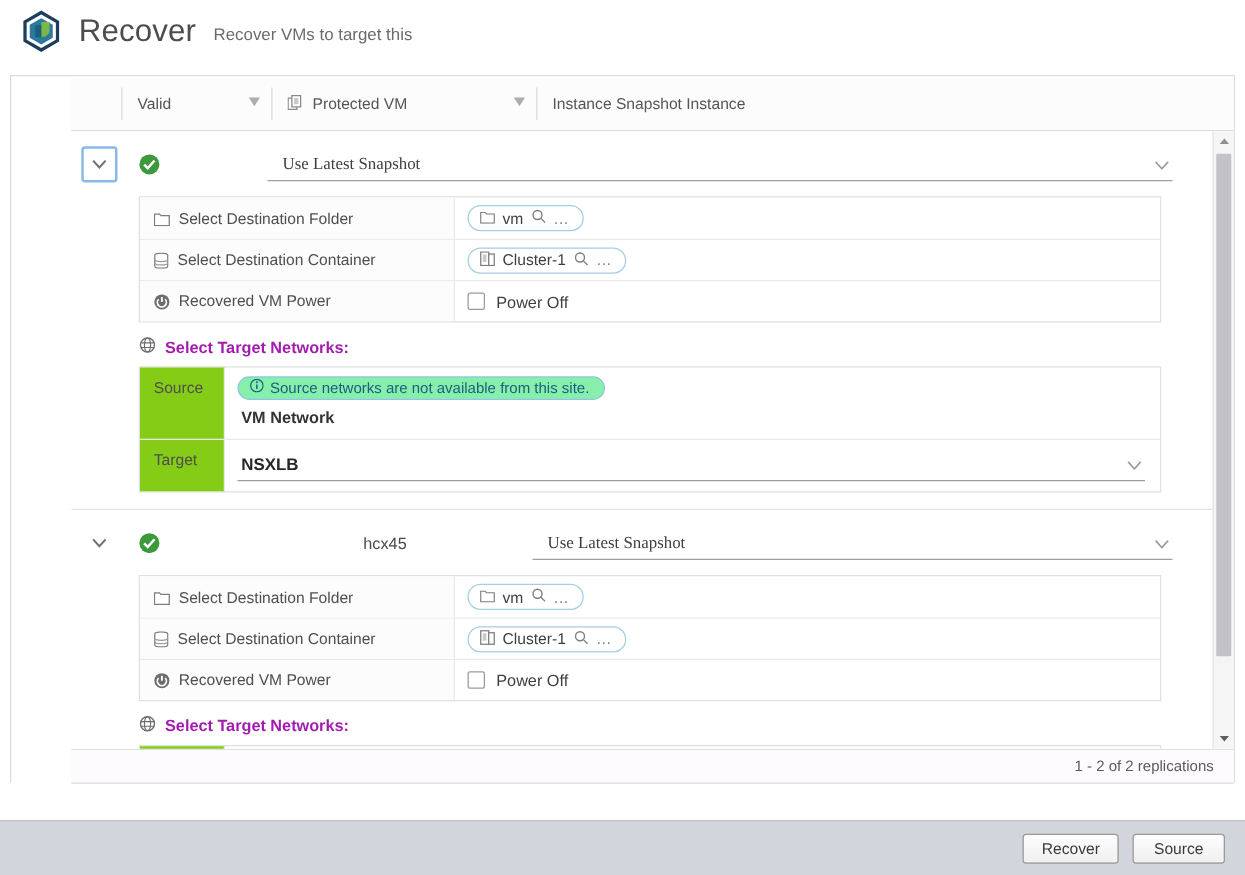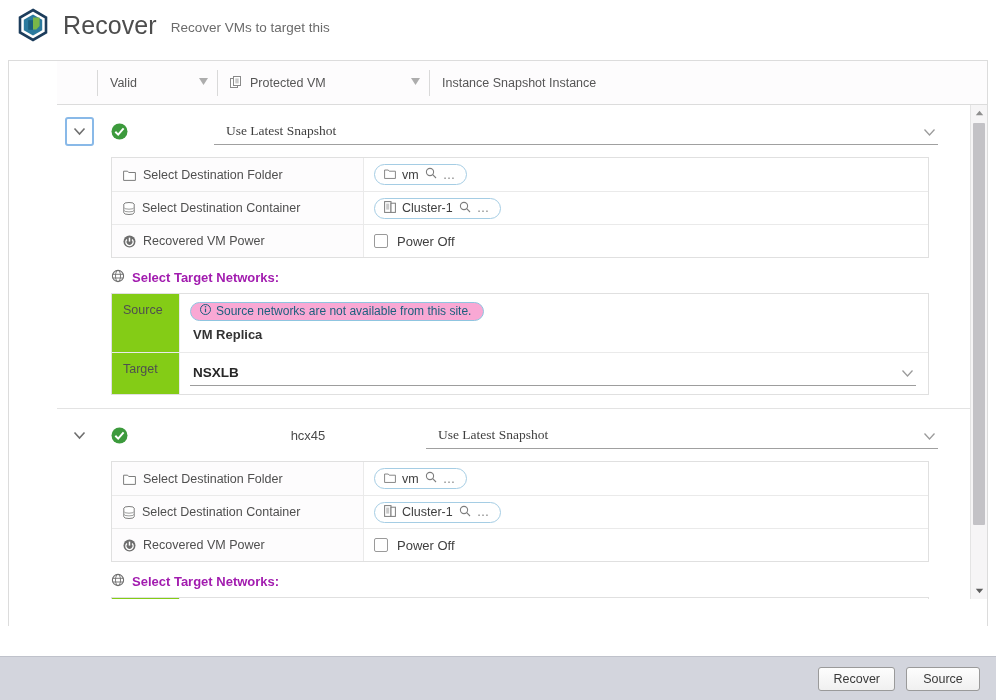--- a/index.html
+++ b/index.html
@@ -207,21 +207,21 @@
   .net-val { flex: 1 1 auto; padding: 7px 10px 8px 10px; }
   .info-chip {
     display: inline-flex;
     align-items: center;
     gap: 5px;
     border: 1px solid #8fc5e0;
     border-radius: 11px;
     padding: 1px 12px 2px 9px;
     font-size: 12px;
     color: #1b5f7d;
-    background: #f9a8d4;
+    background: #86efac;
     white-space: nowrap;
   }
   .src-name {
     font-size: 13px;
     font-weight: bold;
     color: #333333;
     padding: 6px 0 2px 3px;
   }
   .tgt-select {
     position: relative;
@@ -488,21 +488,21 @@
               <span class="info-chip">
                 <span>
                   <svg width="11" height="11" viewBox="0 0 11 11">
                     <circle cx="5.5" cy="5.5" r="5" fill="none" stroke="#1b5f7d"></circle>
                     <line x1="5.5" y1="4.6" x2="5.5" y2="8.2" stroke="#1b5f7d" stroke-width="1.2"></line>
                     <circle cx="5.5" cy="2.8" r=".8" fill="#1b5f7d"></circle>
                   </svg>
                 </span>
                 <span>Source networks are not available from this site.</span>
               </span>
-              <div class="src-name">VM Replica</div>
+              <div class="src-name">VM Network</div>
             </div>
           </div>
           <div class="net-row">
             <div class="net-key">Target</div>
             <div class="net-val">
               <div class="tgt-select">
                 <span>NSXLB</span>
                 <span class="chev">
                   <svg width="13" height="9" viewBox="0 0 13 9">
                       <polyline points="1.5,1.5 6.5,7 11.5,1.5" fill="none" stroke="#9b9b9b" stroke-width="1.3"></polyline>
@@ -664,18 +664,21 @@
         <div class="vs-thumb"></div>
       </div>
       <div class="vs-btn vs-down">
         <svg width="9" height="6" viewBox="0 0 9 6">
             <polygon points="0.8,0.8 8.2,0.8 4.5,5.2" fill="#5e5e5e"></polygon>
           </svg>
       </div>
     </div>
   </div>
 
+  <div class="grid-footer">
+    <span>1 - 2 of 2 replications</span>
+  </div>
 </div>
 
 <div class="action-bar">
   <button class="btn">Recover</button>
   <button class="btn">Source</button>
 </div>
 
 </body></html>

